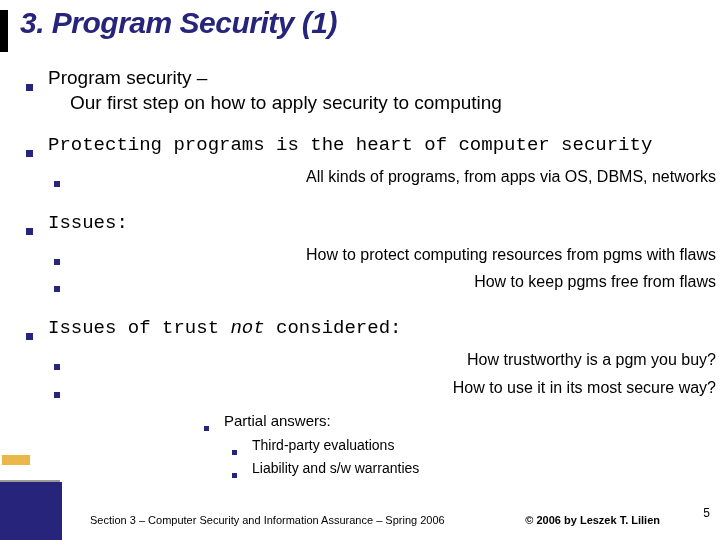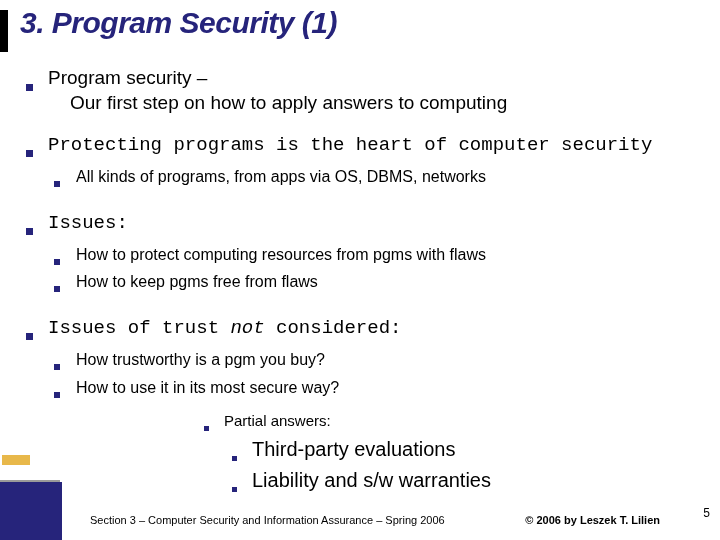--- a/index.html
+++ b/index.html
@@ -46,29 +46,29 @@
     font-size: 19px;
     line-height: 1.3;
   }
   .b1 { display: flex; margin-top: 6px; }
   .b1 .mk { flex: 0 0 22px; padding-top: 7px; }
   .b1 .mk span { display:inline-block; width:7px; height:7px; background:#26247b; }
   .b1 .tx { flex: 1; }
   .b2 { display: flex; margin-top: 2px; margin-left: 28px; font-size: 16px; }
   .b2 .mk { flex: 0 0 22px; padding-top: 5px; }
   .b2 .mk span { display:inline-block; width:6px; height:6px; background:#26247b; }
-  .b2 .tx { flex: 1; }
+  .b2 .tx { flex: 1; text-align: right; }
   .indent { margin-left: 22px; }
   .em { font-style: italic; }
   .gap-m { margin-top: 18px; font-family: Liberation Mono, monospace; }
   .partial-block { margin-left: 178px; margin-top: 8px; font-size: 15px; }
   .pb-row { display: flex; }
   .pb-row .mk { flex: 0 0 20px; padding-top: 5px; }
   .pb-row .mk span { display:inline-block; width:5px; height:5px; background:#26247b; }
-  .pb-sub { margin-left: 28px; font-size: 20px; }
+  .pb-sub { margin-left: 28px; font-size: 14px; }
   .footer {
     position: absolute;
     left: 90px; bottom: 14px;
     font-size: 11px;
     color: #000;
   }
   .copyright {
     position: absolute;
     right: 60px; bottom: 14px;
     font-size: 11px;
@@ -90,21 +90,21 @@
 <div class="deco-square"></div>
 
 <div class="title">3. Program Security (1)</div>
 
 <div class="content">
 
   <div class="b1">
     <div class="mk"><span></span></div>
     <div class="tx">
       <span>Program security –</span><br>
-      <span class="indent">Our first step on how to apply answers to computing</span>
+      <span class="indent">Our first step on how to apply security to computing</span>
     </div>
   </div>
 
   <div class="b1 gap-m">
     <div class="mk"><span></span></div>
     <div class="tx">Protecting programs is the heart of computer security</div>
   </div>
   <div class="b2">
     <div class="mk"><span></span></div>
     <div class="tx">All kinds of programs, from apps via OS, DBMS, networks</div>

